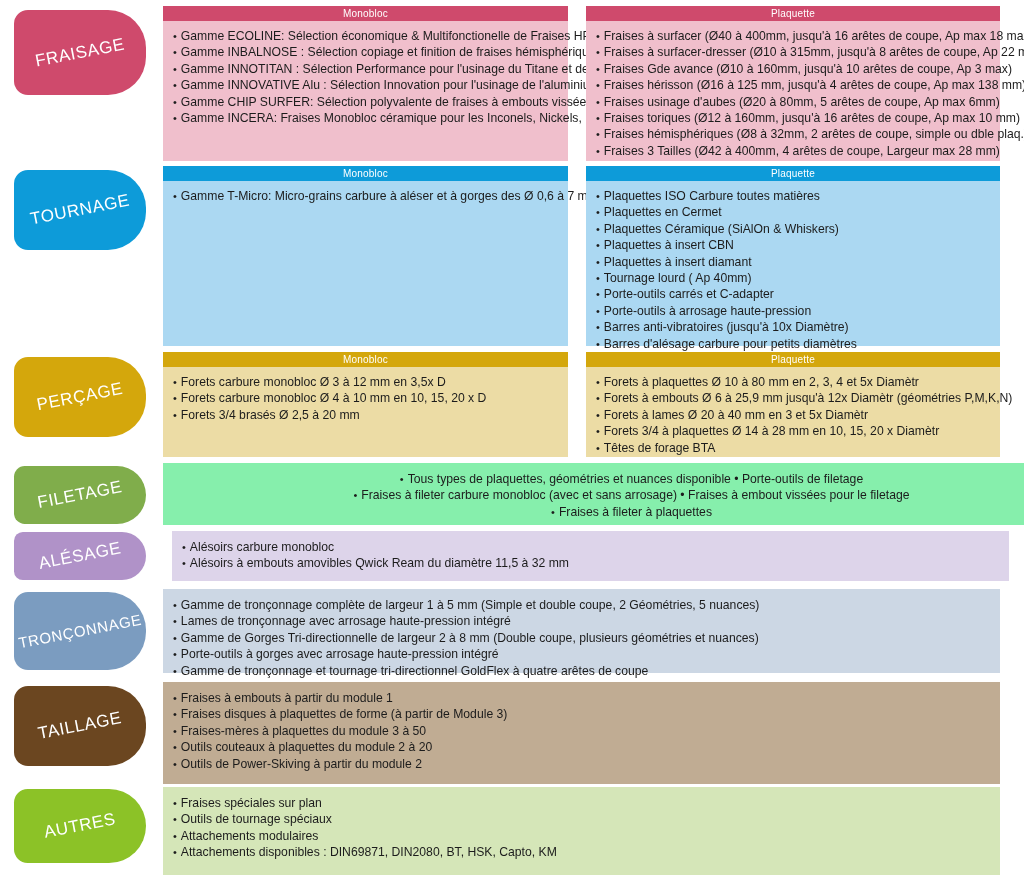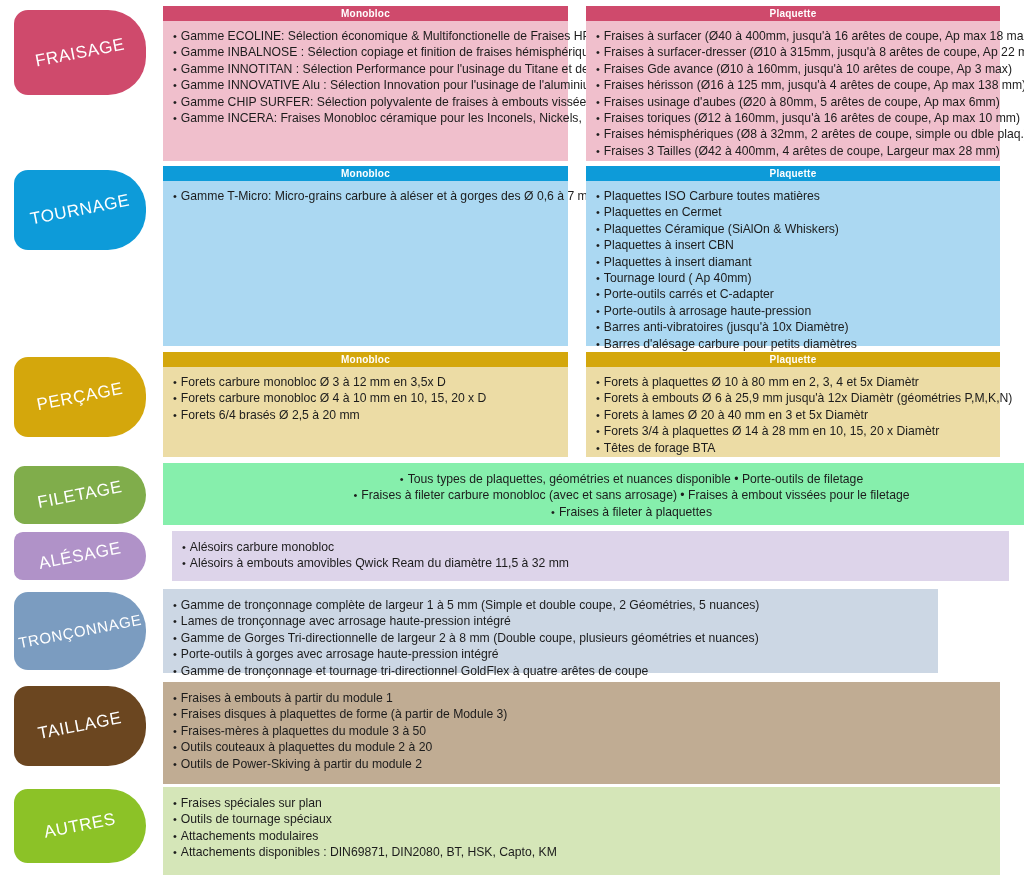--- a/index.html
+++ b/index.html
@@ -49,21 +49,21 @@
   .panel {
     position: absolute;
     top: 0;
   }
   .panel-head {
     height: 15px;
     line-height: 15px;
     text-align: center;
     color: #ffffff;
     font-size: 10px;
-    font-weight: bold;
+    font-weight: normal;
     letter-spacing: 0.2px;
   }
   .panel-body {
     padding: 7px 0 6px 10px;
   }
   .panel-body ul {
     list-style: none;
     margin: 0;
     padding: 0;
   }
@@ -150,21 +150,21 @@
     <div class="row" style="top: 352px; height: 105px;">
       <div class="pill" style="top: 5px; height: 80px; background: rgb(212, 167, 12);">
         <div class="pill-label">PERÇAGE</div>
       </div>
       <div class="panel" style="left: 163px; width: 405px; height: 105px; background: rgb(236, 220, 165);">
         <div class="panel-head" style="background: rgb(212, 167, 12);">Monobloc</div>
         <div class="panel-body">
           <ul>
             <li>Forets carbure monobloc Ø 3 à 12 mm en 3,5x D</li>
             <li>Forets carbure monobloc Ø 4 à 10 mm en 10, 15, 20 x D</li>
-            <li>Forets 6/4 brasés Ø 2,5 à 20 mm</li>
+            <li>Forets 3/4 brasés Ø 2,5 à 20 mm</li>
           </ul>
         </div>
       </div>
       <div class="panel" style="left: 586px; width: 414px; height: 105px; background: rgb(236, 220, 165);">
         <div class="panel-head" style="background: rgb(212, 167, 12);">Plaquette</div>
         <div class="panel-body">
           <ul>
             <li>Forets à plaquettes Ø 10 à 80 mm en 2, 3, 4 et 5x Diamètr</li>
             <li>Forets à embouts Ø 6 à 25,9 mm jusqu'à 12x Diamètr  (géométries P,M,K,N)</li>
             <li>Forets à lames Ø 20 à 40 mm en 3 et 5x Diamètr</li>
@@ -198,21 +198,21 @@
             <li>Alésoirs carbure monobloc</li>
             <li>Alésoirs à embouts amovibles Qwick Ream du diamètre 11,5 à 32 mm</li>
           </ul>
         </div>
       </div>
     </div>
     <div class="row" style="top: 589px; height: 84px;">
       <div class="pill" style="top: 3px; height: 78px; background: rgb(123, 156, 192);">
         <div class="pill-label long">TRONÇONNAGE</div>
       </div>
-      <div class="panel single" style="left: 163px; width: 775px; height: 84px; background: rgb(204, 215, 228);">
+      <div class="panel single" style="left: 163px; width: 837px; height: 84px; background: rgb(204, 215, 228);">
         <div class="panel-body">
           <ul>
             <li>Gamme de tronçonnage complète de largeur 1 à 5 mm (Simple et double coupe, 2 Géométries, 5 nuances)</li>
             <li>Lames de tronçonnage avec arrosage haute-pression intégré</li>
             <li>Gamme de Gorges Tri-directionnelle de largeur 2 à 8 mm (Double coupe, plusieurs géométries et nuances)</li>
             <li>Porte-outils à gorges avec arrosage haute-pression intégré</li>
             <li>Gamme de tronçonnage et tournage tri-directionnel GoldFlex à quatre arêtes de coupe</li>
           </ul>
         </div>
       </div>

